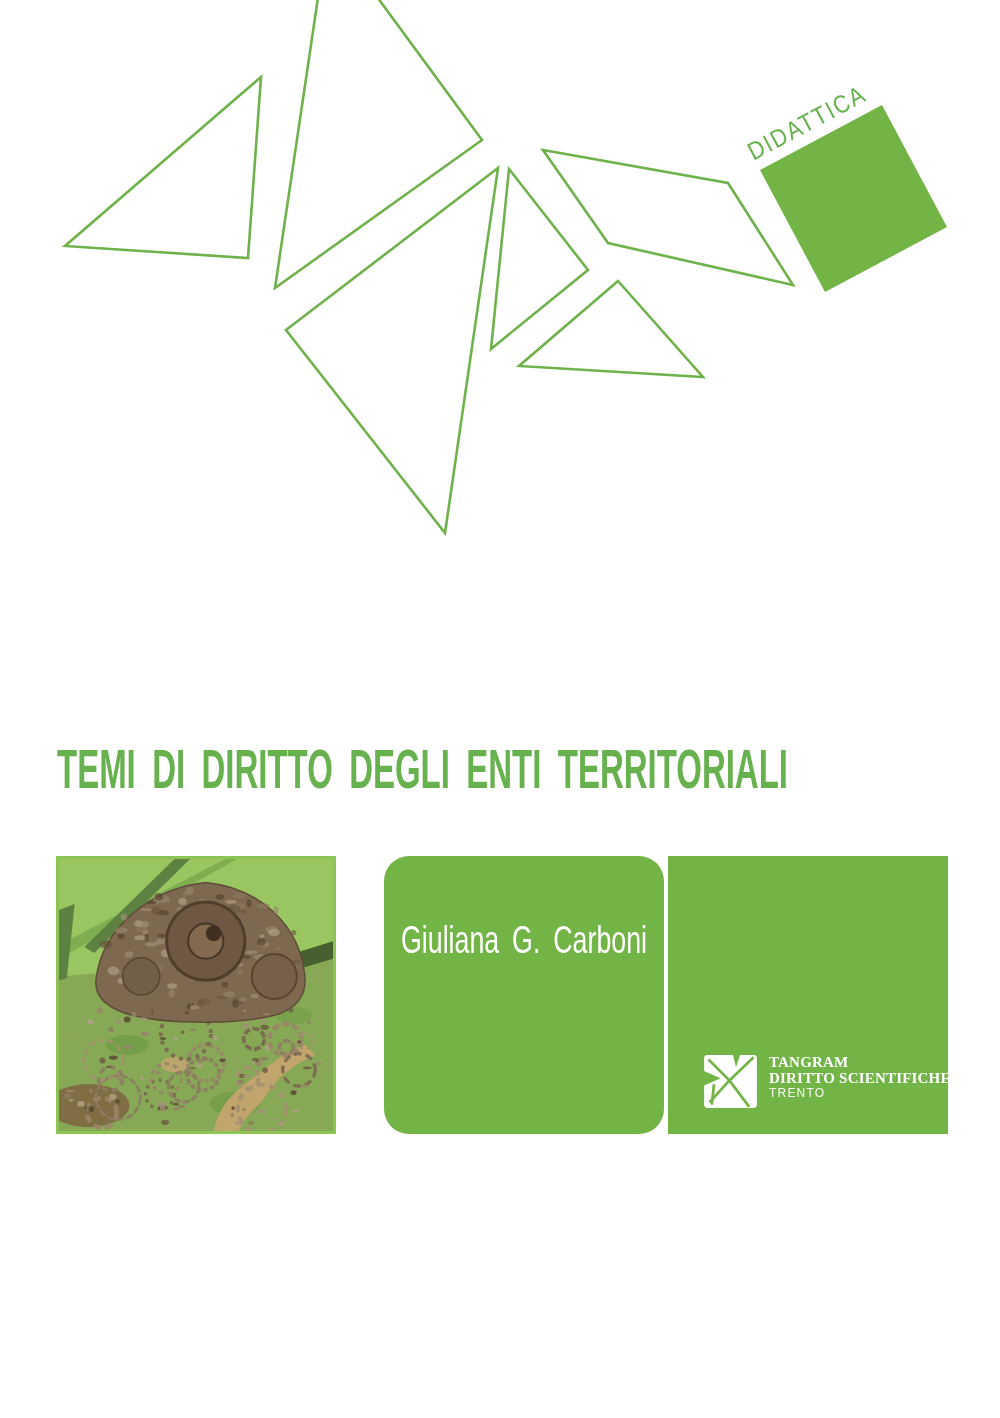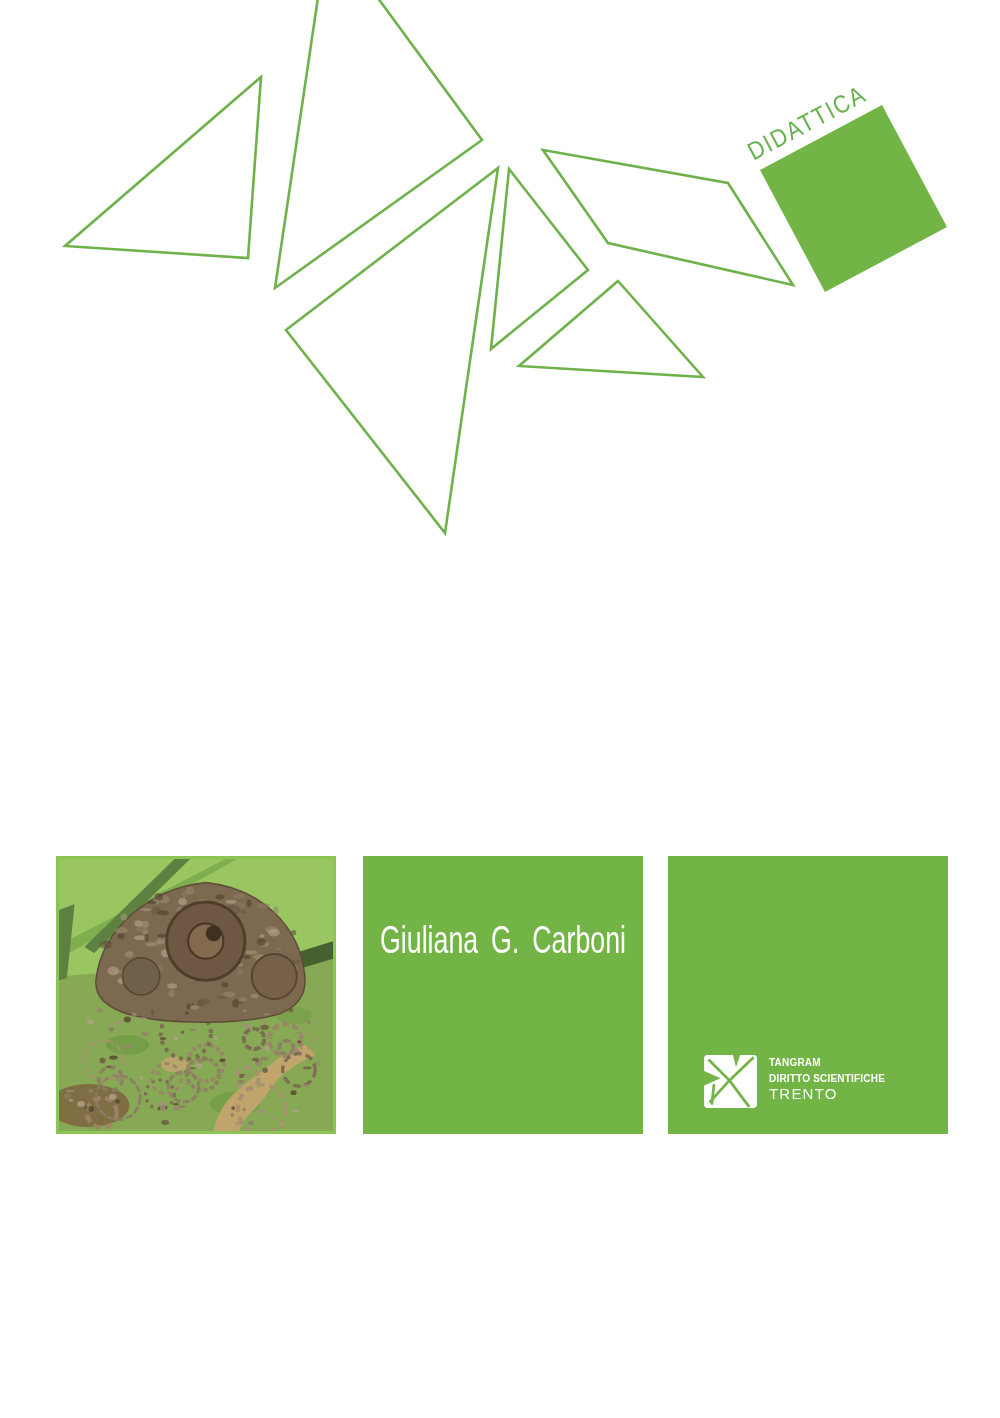--- a/index.html
+++ b/index.html
@@ -10,48 +10,53 @@
   }
   html,body{margin:0;padding:0;background:#ffffff;}
   body{width:1000px;height:1418px;font-family:"Liberation Sans",sans-serif;}
   .page{position:relative;width:1000px;height:1418px;overflow:hidden;background:#fff;}
   .deco{position:absolute;top:0;left:0;}
   .title-wrap{position:absolute;left:57px;top:742px;width:740px;height:60px;}
   .panel{position:absolute;top:856px;width:280px;height:278px;background:var(--green);}
   .photo-frame{position:absolute;left:56px;top:856px;width:280px;height:278px;
     box-sizing:border-box;border:3px solid var(--photo-border);background:#87a854;}
   .photo-frame svg{display:block;width:100%;height:100%;}
-  .author-panel{left:363px;}
+  .author-panel{left:384px;border-radius:25px;}
   .pub-panel{left:668px;}
   .author-panel svg{display:block;}
   .pub-logo{position:absolute;left:35px;top:198px;display:flex;align-items:flex-start;}
   .tangram-icon{width:55px;height:55px;flex:0 0 auto;}
   .pub-text{margin-left:11px;color:#ffffff;padding-top:1px;}
-  .pub-text .b{font-weight:bold;font-size:10px;line-height:15.5px;letter-spacing:.2px;white-space:nowrap;}
-  .pub-text .r{font-weight:400;font-size:15px;line-height:15.5px;letter-spacing:1.2px;opacity:.95;white-space:nowrap;}
+  .pub-text .b{font-weight:bold;font-size:15px;line-height:15.5px;letter-spacing:.2px;white-space:nowrap;font-family:Liberation Serif, serif;}
+  .pub-text .r{font-weight:400;font-size:12px;line-height:15.5px;letter-spacing:1.2px;opacity:.95;white-space:nowrap;}
   text{font-family:"Liberation Sans",sans-serif;}
 </style>
 </head>
 <body>
 
 <div class="page">
 
   <svg class="deco" width="1000" height="620" viewBox="0 0 1000 620">
     <g fill="none" stroke="var(--outline)" stroke-width="2.6" stroke-linejoin="miter">
       <polygon points="261,77 65,246 248,258"></polygon>
       <polygon points="328,-70 275,288 482,140"></polygon>
       <polygon points="498,168 286,330 445,533"></polygon>
       <polygon points="509,169 588,270 491,349"></polygon>
       <polygon points="618,281 519,366 703,377"></polygon>
       <polygon points="543,150 728,183 793,285 608,243"></polygon>
     </g>
     <polygon points="760,170 882,105 947,227 825,292" fill="var(--green)"></polygon>
     <text transform="translate(754,166) rotate(-28)" x="2" y="-5" font-size="25" letter-spacing="2" textLength="130" lengthAdjust="spacingAndGlyphs" fill="var(--title-green)">DIDATTICA</text>
   </svg>
 
+  <div class="title-wrap">
+    <svg width="740" height="60" viewBox="0 0 740 60">
+      <text x="0" y="46" font-size="55" font-weight="bold" word-spacing="12" textLength="731" lengthAdjust="spacingAndGlyphs" fill="var(--title-green)">TEMI DI DIRITTO DEGLI ENTI TERRITORIALI</text>
+    </svg>
+  </div>
 
   <div class="photo-frame">
     <svg viewBox="0 0 280 278" preserveAspectRatio="none">
       <rect width="280" height="278" fill="#87a854"></rect>
       <polygon points="0,0 280,0 280,96 0,120" fill="#9ac661"></polygon>
       <polygon points="0,88 170,0 182,0 0,102" fill="#7fae50"></polygon>
       <polygon points="118,0 134,0 36,96 26,90" fill="#5c8140"></polygon>
       <polygon points="196,110 280,84 280,102 206,124" fill="#46612f"></polygon>
       <polygon points="0,52 16,46 8,122 0,124" fill="#5c8140"></polygon>
       <ellipse cx="70" cy="190" rx="22" ry="10" fill="#6d9a43" opacity="0.7"></ellipse>

